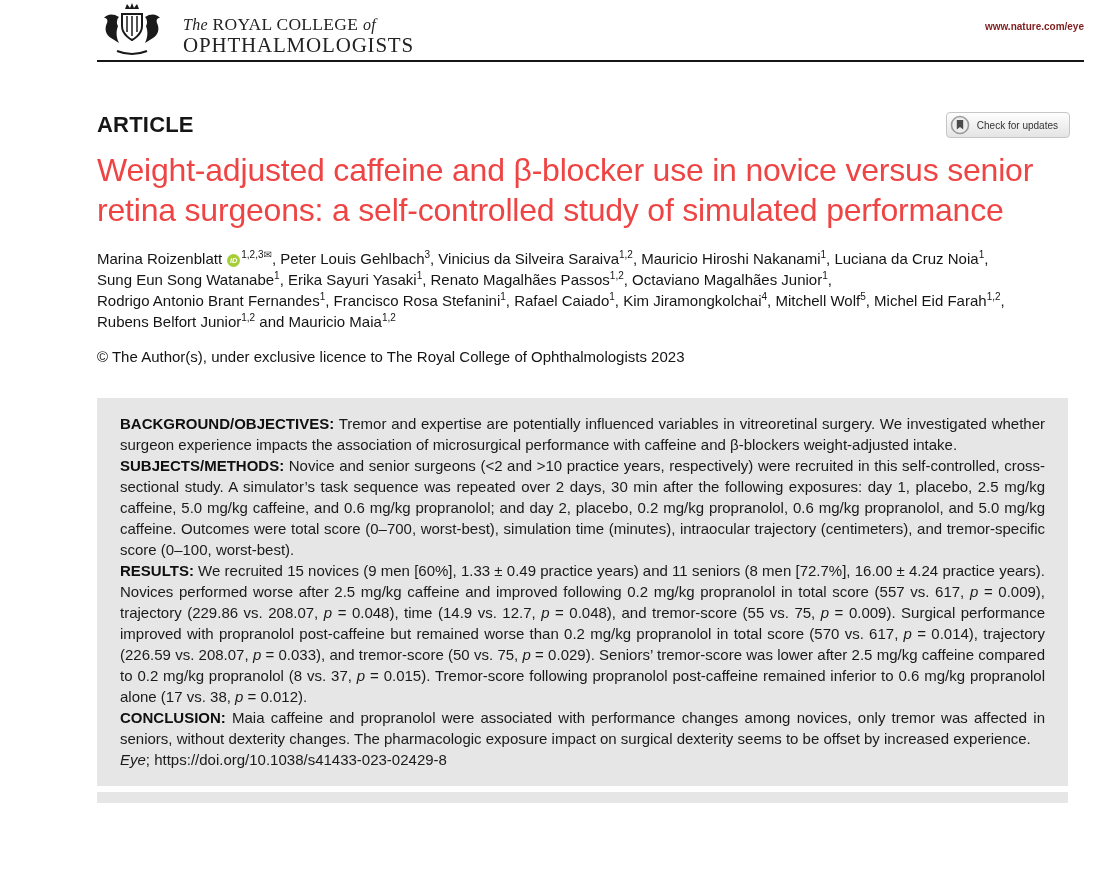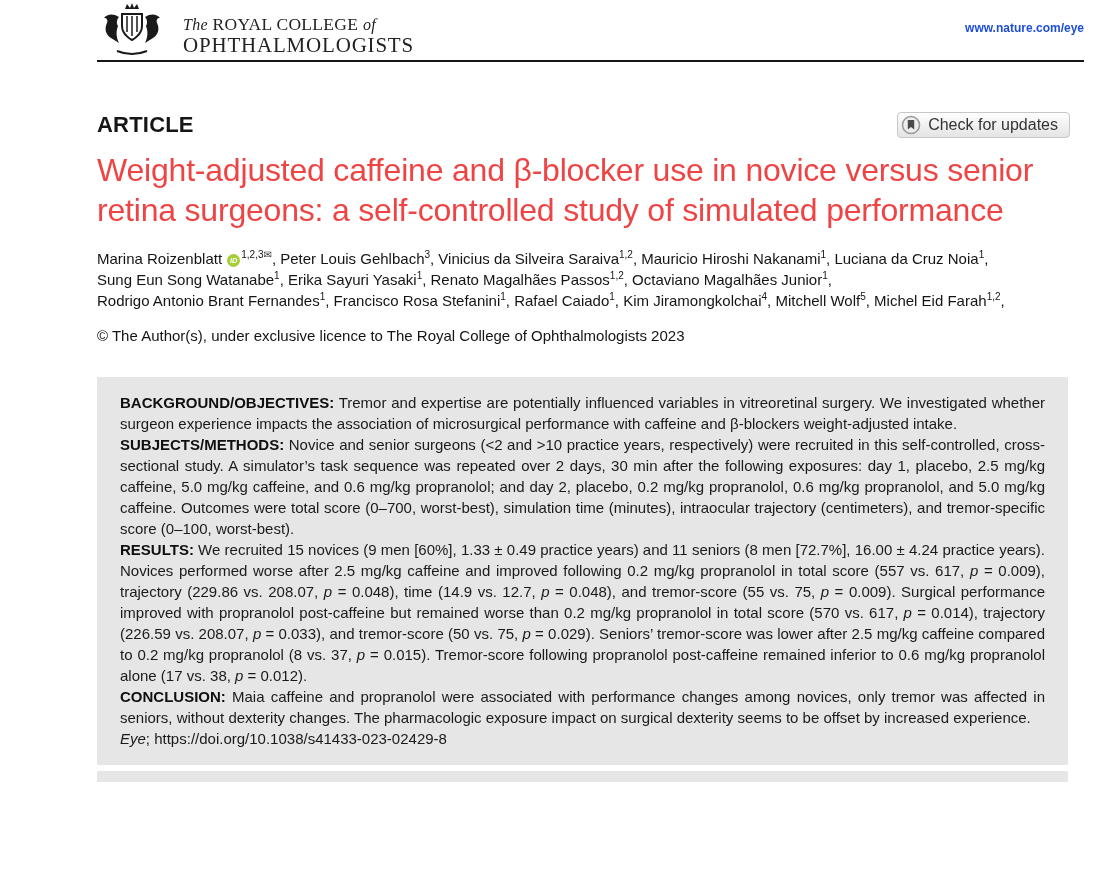--- a/index.html
+++ b/index.html
@@ -14,31 +14,31 @@
     font-family:"Liberation Sans",sans-serif;color:var(--ink);
   }
   .page{width:1117px;height:874px;padding:2px 0 0 65px;margin-left:32px;}
 
   
   .header{width:987px;display:flex;align-items:flex-start;}
   .logo-text{margin-left:16px;margin-top:13px;font-family:"Liberation Serif",serif;color:#232323;line-height:1.05;}
   .logo-line1{font-size:17.5px;letter-spacing:.3px;}
   .logo-line1 i{font-size:16px;}
   .logo-line2{font-size:21px;letter-spacing:.8px;}
-  .header-url{margin-left:auto;margin-top:19px;font-weight:bold;font-size:12px;color:#1d4ed8;}
+  .header-url{margin-left:auto;margin-top:19px;font-weight:bold;font-size:10px;color:#7f1d1d;}
   .header-rule{width:987px;border-bottom:2px solid #161616;margin-top:4px;}
 
   
   .kicker-row{width:973px;display:flex;justify-content:space-between;align-items:center;margin-top:50px;}
   .kicker{font-size:22px;font-weight:bold;letter-spacing:.2px;}
   .check-badge{
     display:inline-flex;align-items:center;gap:7px;
     padding:2px 11px 2px 3px;border:1px solid #c6c6c6;border-radius:4px;
     background:linear-gradient(#fefefe,#e4e4e4);
-    font-size:16px;color:#333;cursor:pointer;
+    font-size:10px;color:#333;cursor:pointer;
   }
 
   
   .title{margin-top:12px;width:965px;font-size:32px;line-height:40px;font-weight:400;letter-spacing:-.2px;color:#ef4444;}
   .authors{margin-top:18px;width:978px;font-size:15px;line-height:21px;color:#141414;}
   .authors sup,.abstract sup{font-size:10px;line-height:0;}
   .orcid-badge{
     display:inline-flex;align-items:center;justify-content:center;
     width:13px;height:13px;border-radius:50%;
     background:var(--orcid);color:#fff;font-size:7.5px;font-weight:bold;
@@ -90,20 +90,21 @@
       <span>Check for updates</span>
     </div>
   </div>
 
   <h1 class="title">Weight-adjusted caffeine and β-blocker use in novice versus senior retina surgeons: a self-controlled study of simulated performance</h1>
 
   <div class="authors">
     <div>Marina Roizenblatt <span class="orcid-badge">iD</span><sup>1,2,3</sup><sup class="mail-sup">✉</sup>, Peter Louis Gehlbach<sup>3</sup>, Vinicius da Silveira Saraiva<sup>1,2</sup>, Mauricio Hiroshi Nakanami<sup>1</sup>, Luciana da Cruz Noia<sup>1</sup>,</div>
     <div>Sung Eun Song Watanabe<sup>1</sup>, Erika Sayuri Yasaki<sup>1</sup>, Renato Magalhães Passos<sup>1,2</sup>, Octaviano Magalhães Junior<sup>1</sup>,</div>
     <div>Rodrigo Antonio Brant Fernandes<sup>1</sup>, Francisco Rosa Stefanini<sup>1</sup>, Rafael Caiado<sup>1</sup>, Kim Jiramongkolchai<sup>4</sup>, Mitchell Wolf<sup>5</sup>, Michel Eid Farah<sup>1,2</sup>,</div>
+    <div>Rubens Belfort Junior<sup>1,2</sup> and Mauricio Maia<sup>1,2</sup></div>
   </div>
 
   <div class="copyright">© The Author(s), under exclusive licence to The Royal College of Ophthalmologists 2023</div>
 
   <div class="abstract">
     <p><b>BACKGROUND/OBJECTIVES:</b><span> Tremor and expertise are potentially influenced variables in vitreoretinal surgery. We investigated whether surgeon experience impacts the association of microsurgical performance with caffeine and β-blockers weight-adjusted intake.</span></p>
     <p><b>SUBJECTS/METHODS:</b><span> Novice and senior surgeons (&lt;2 and &gt;10 practice years, respectively) were recruited in this self-controlled, cross-sectional study. A simulator’s task sequence was repeated over 2 days, 30 min after the following exposures: day 1, placebo, 2.5 mg/kg caffeine, 5.0 mg/kg caffeine, and 0.6 mg/kg propranolol; and day 2, placebo, 0.2 mg/kg propranolol, 0.6 mg/kg propranolol, and 5.0 mg/kg caffeine. Outcomes were total score (0–700, worst-best), simulation time (minutes), intraocular trajectory (centimeters), and tremor-specific score (0–100, worst-best).</span></p>
     <p><b>RESULTS:</b><span> We recruited 15 novices (9 men [60%], 1.33 ± 0.49 practice years) and 11 seniors (8 men [72.7%], 16.00 ± 4.24 practice years). Novices performed worse after 2.5 mg/kg caffeine and improved following 0.2 mg/kg propranolol in total score (557 vs. 617, <i>p</i> = 0.009), trajectory (229.86 vs. 208.07, <i>p</i> = 0.048), time (14.9 vs. 12.7, <i>p</i> = 0.048), and tremor-score (55 vs. 75, <i>p</i> = 0.009). Surgical performance improved with propranolol post-caffeine but remained worse than 0.2 mg/kg propranolol in total score (570 vs. 617, <i>p</i> = 0.014), trajectory (226.59 vs. 208.07, <i>p</i> = 0.033), and tremor-score (50 vs. 75, <i>p</i> = 0.029). Seniors’ tremor-score was lower after 2.5 mg/kg caffeine compared to 0.2 mg/kg propranolol (8 vs. 37, <i>p</i> = 0.015). Tremor-score following propranolol post-caffeine remained inferior to 0.6 mg/kg propranolol alone (17 vs. 38, <i>p</i> = 0.012).</span></p>
     <p><b>CONCLUSION:</b><span> Maia caffeine and propranolol were associated with performance changes among novices, only tremor was affected in seniors, without dexterity changes. The pharmacologic exposure impact on surgical dexterity seems to be offset by increased experience.</span></p>
     <p class="doi-line"><i>Eye</i>; https://doi.org/10.1038/s41433-023-02429-8</p>

